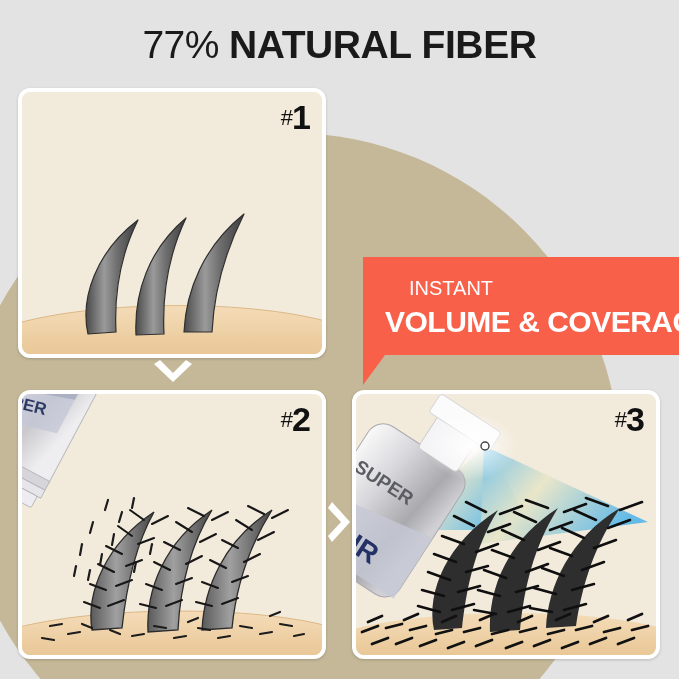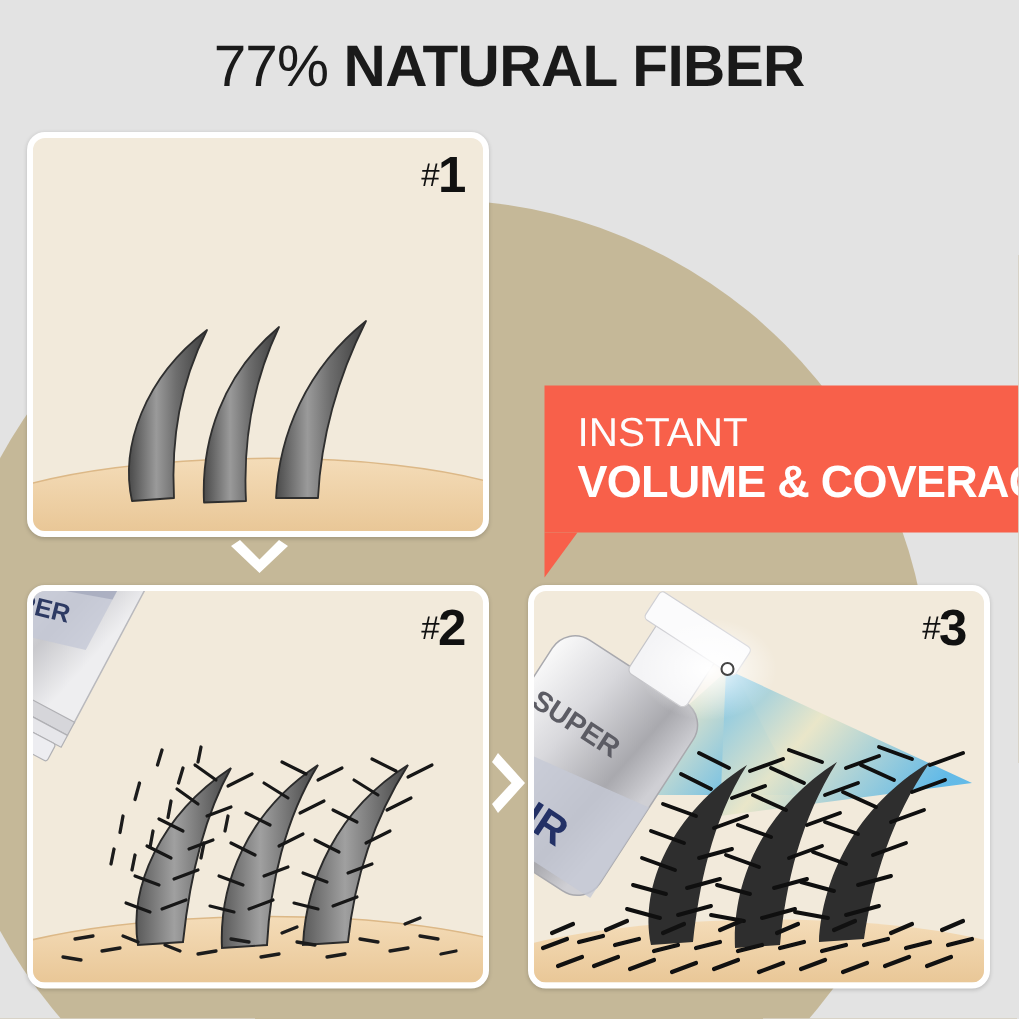--- a/index.html
+++ b/index.html
@@ -74,22 +74,23 @@
     width:0;height:0;
     border-left:22px solid #f8604a;
     border-bottom:30px solid transparent;
     z-index:30;
   }
   .banner-inner{
     position:absolute;left:22px;top:16px;right:8px;
     color:#ffffff;
   }
   .banner-line1{
-    font-size:27px;font-weight:400;letter-spacing:0px;line-height:31px;
+    font-size:20px;font-weight:400;letter-spacing:0px;line-height:31px;
     color:#fdfdfd;
+    margin-left:24px;
   }
   .banner-line2{
     font-size:30px;font-weight:700;letter-spacing:-0.5px;line-height:36px;
     color:#ffffff;white-space:nowrap;
   }
 
   
   .chev{position:absolute;z-index:12;}
   #chev-down{left:150px;top:358px;width:46px;height:32px;}
   #chev-right{left:326px;top:498px;width:30px;height:48px;}

